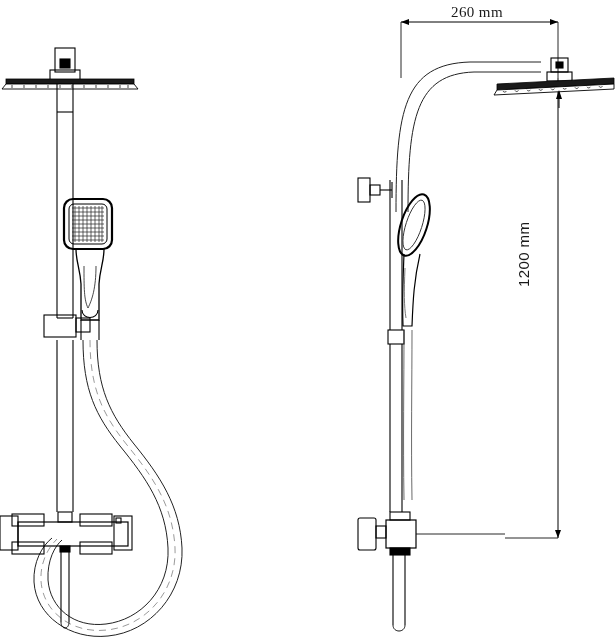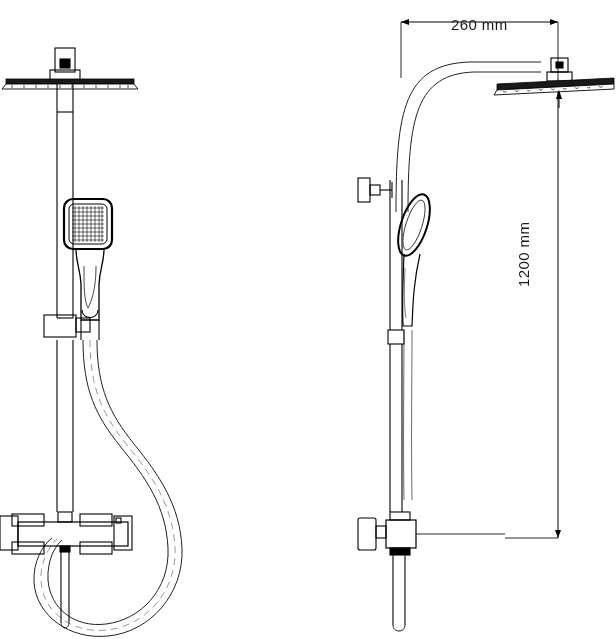--- a/index.html
+++ b/index.html
@@ -24,21 +24,22 @@
   .dim-label {
     position: absolute;
     font-family: "Liberation Sans", sans-serif;
     font-size: 15px;
     color: #1a1a1a;
     letter-spacing: 0.4px;
     white-space: nowrap;
   }
   #dim-label-width {
     left: 451px;
-    top: 16px;
+    top: 4px;
+    font-family: Liberation Serif, serif;
   }
   #dim-label-height {
     left: 515px;
     top: 287px;
     transform: rotate(-90deg);
     transform-origin: left top;
   }
 </style>
 </head>
 <body>

